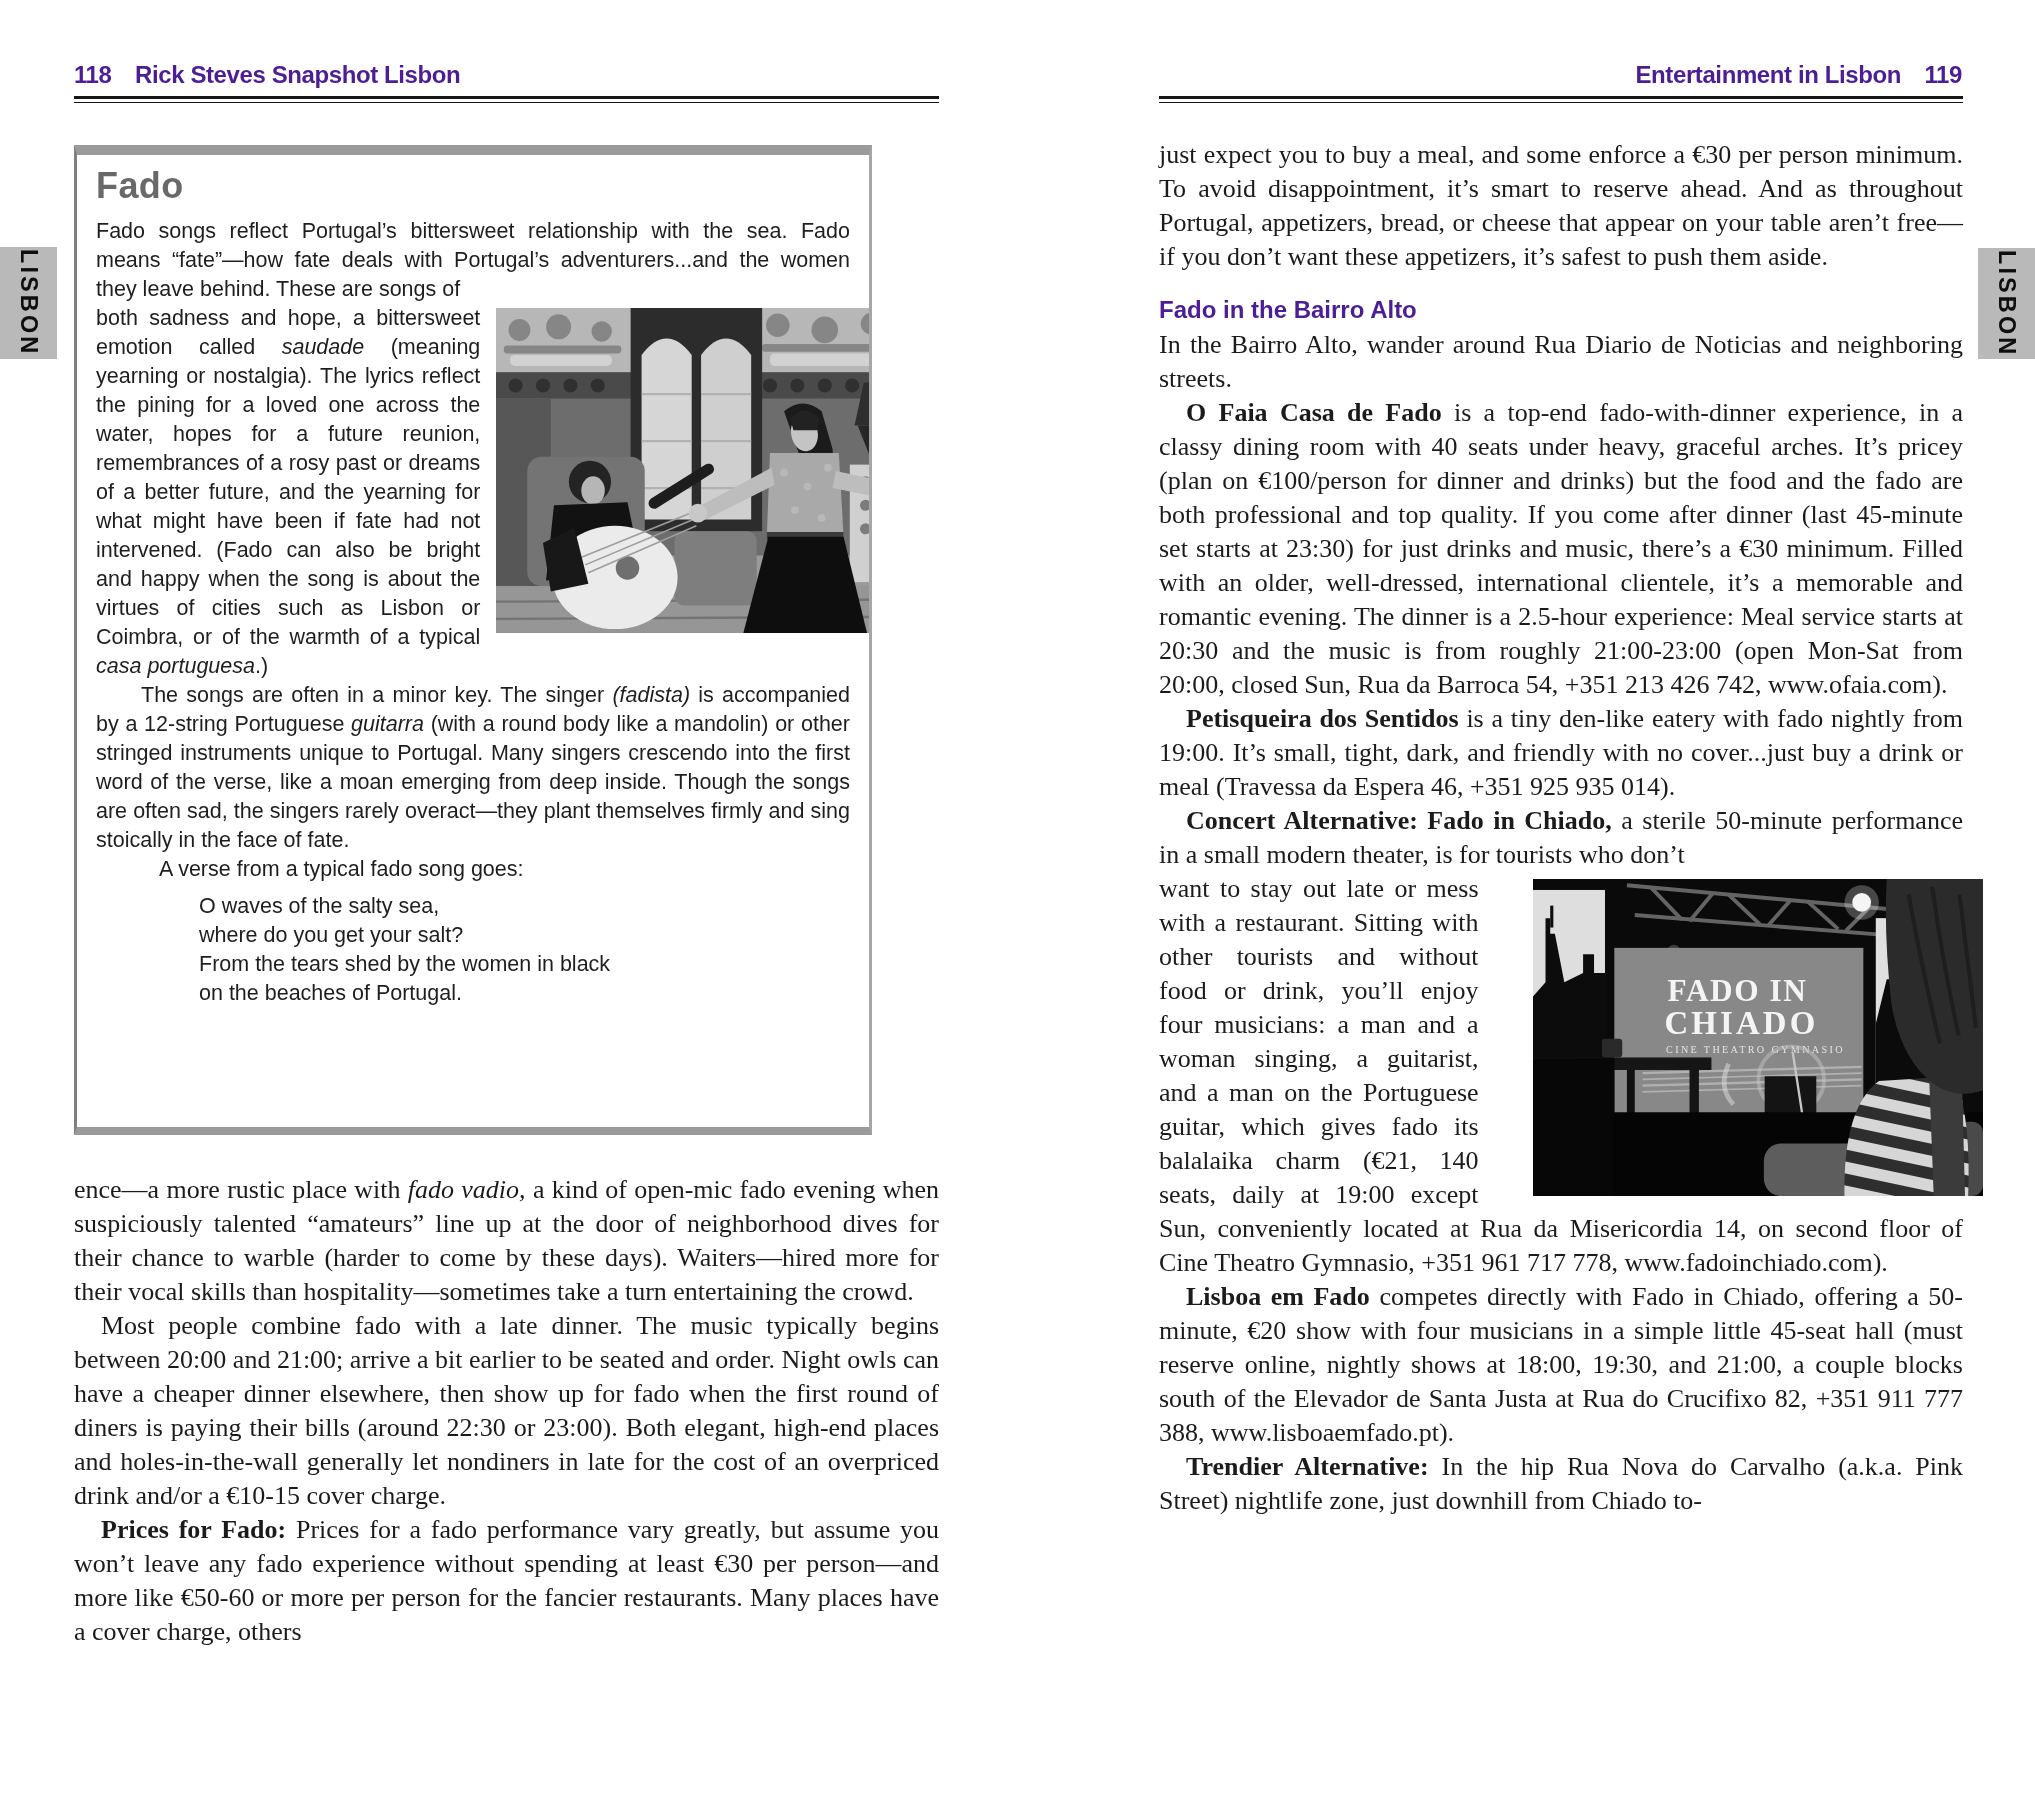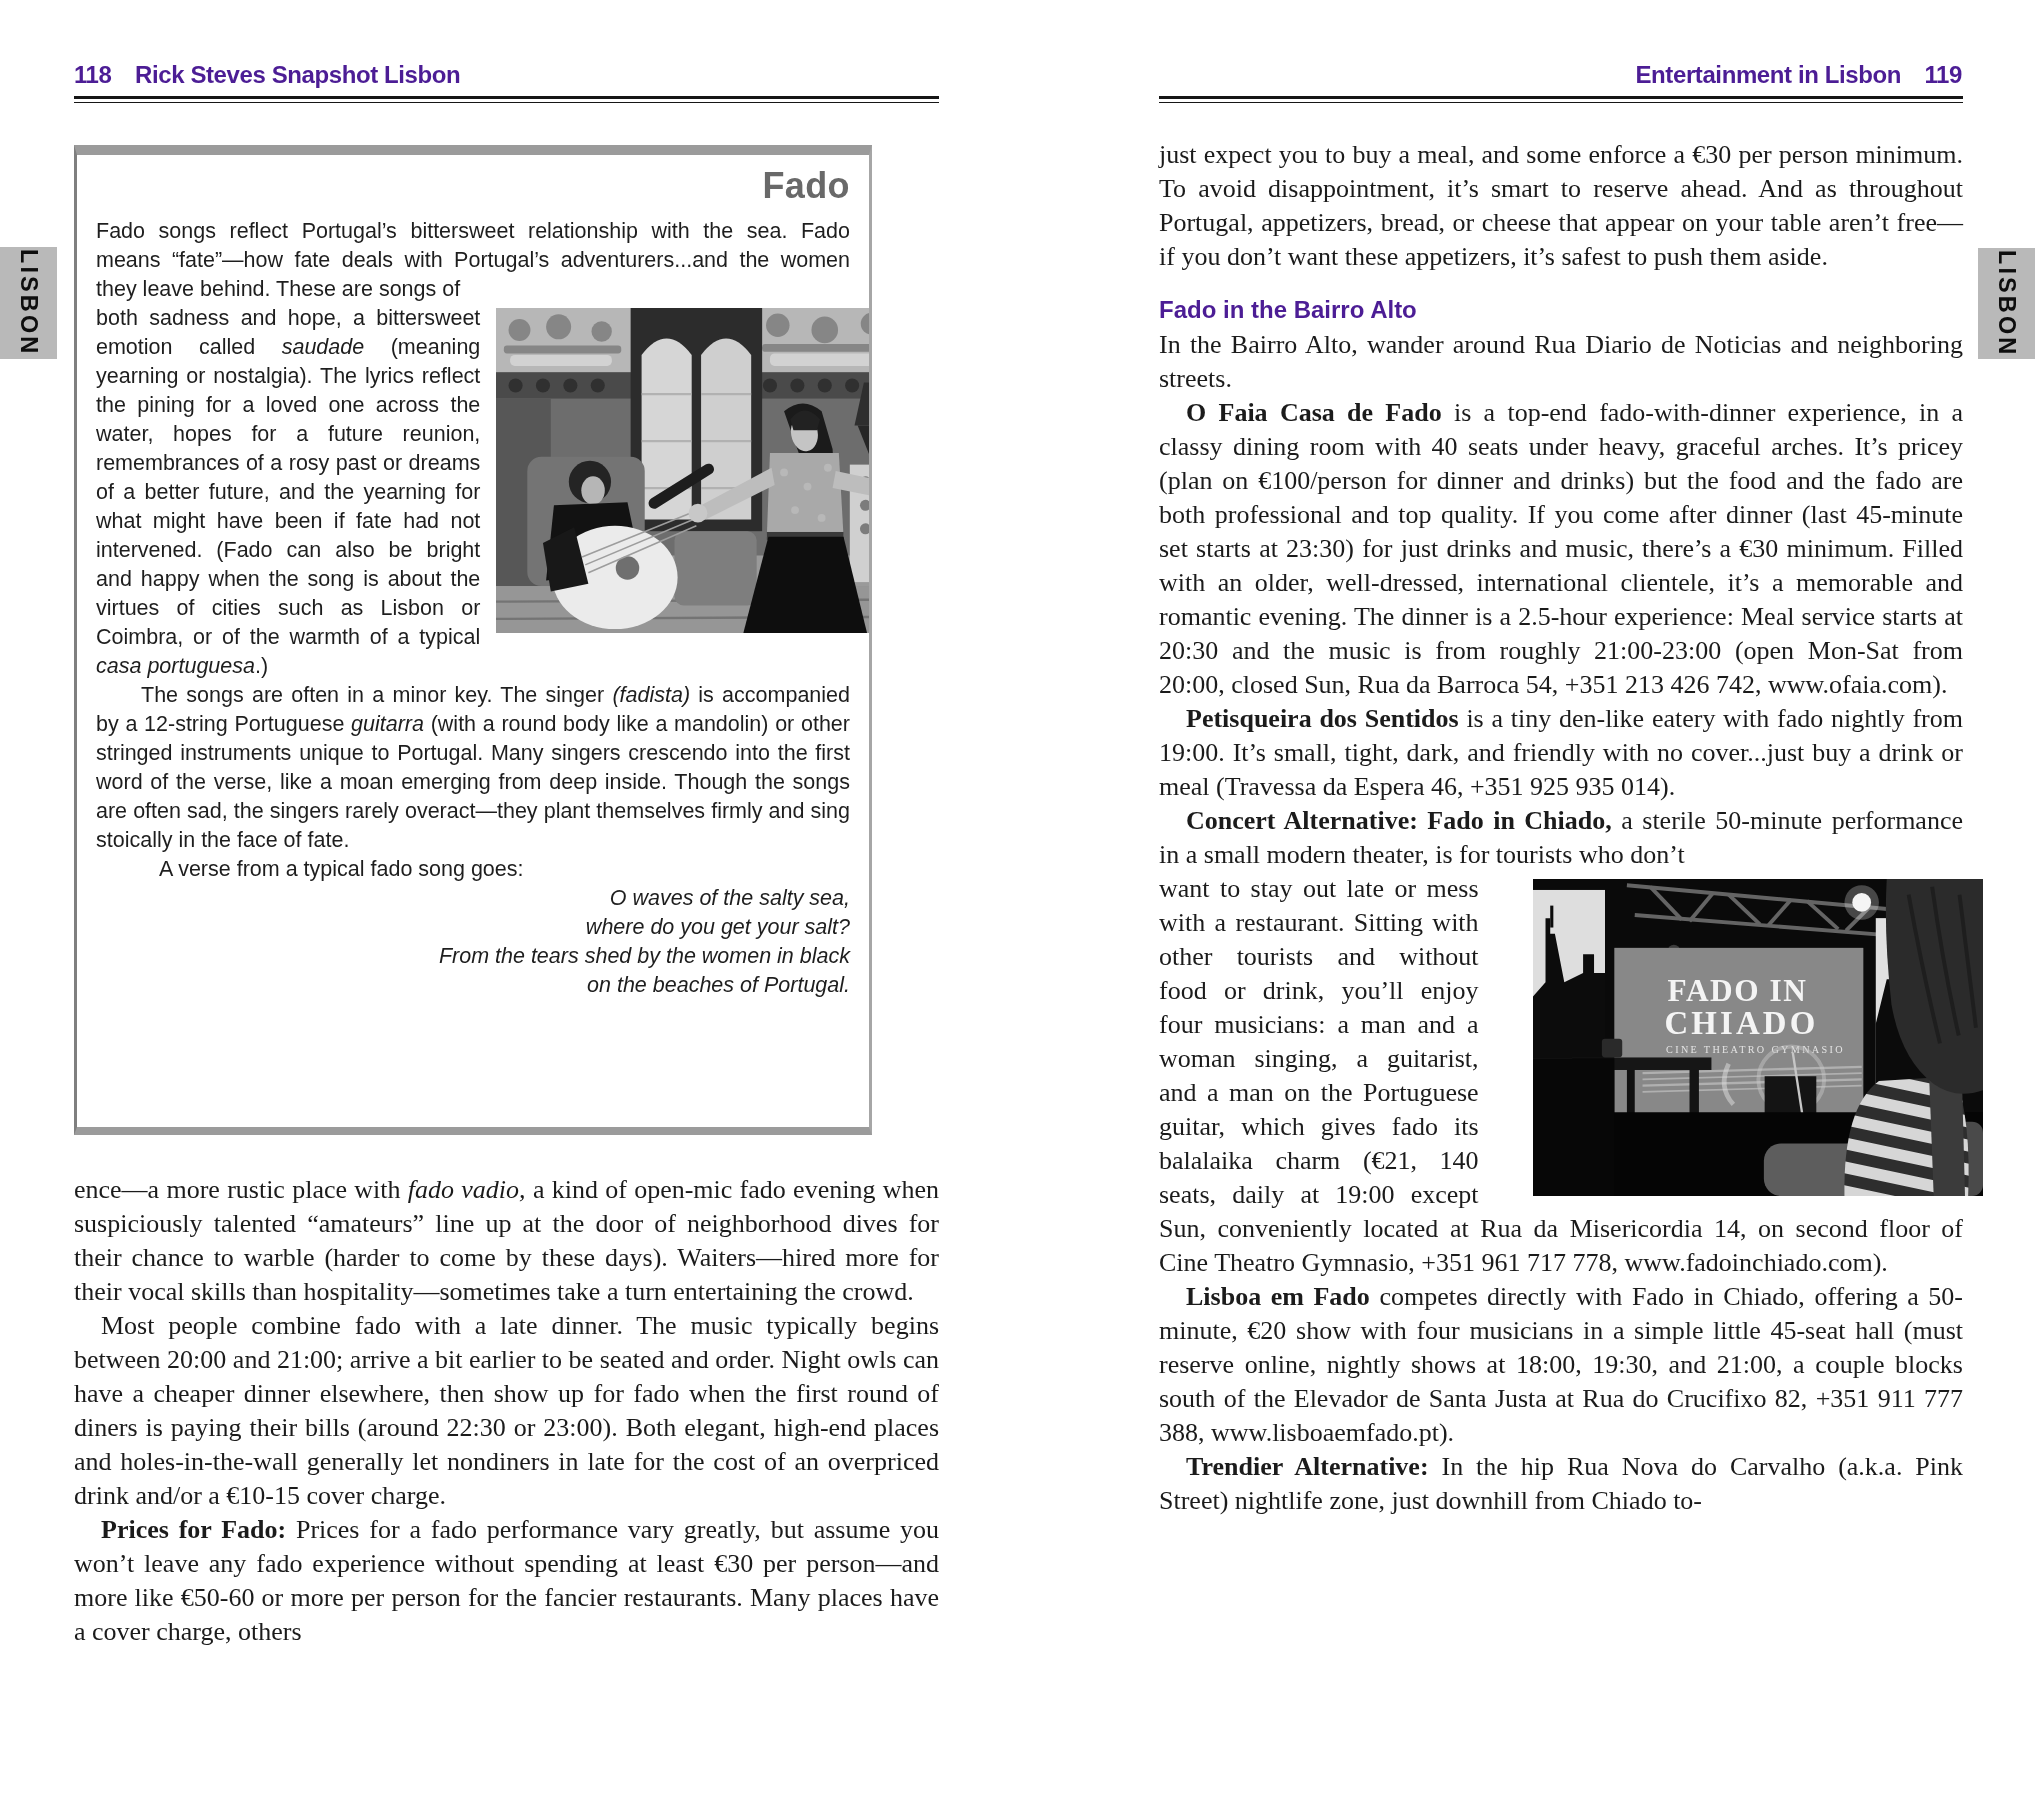--- a/index.html
+++ b/index.html
@@ -30,27 +30,27 @@
   }
   
   .fado-box{
     position:absolute;left:74px;top:145px;width:798px;height:990px;box-sizing:border-box;
     border-top:10.2px solid #9b9b9b;border-bottom:8.6px solid #9b9b9b;
     border-left:3.9px solid #7f7f7f;border-right:3.9px solid #a6a6a6;
     padding:9.4px 19px 14px 19px;overflow:hidden;background:#fff;
     font-family:"Liberation Sans", sans-serif;font-size:21.5px;line-height:29px;color:#1e1e1e;
   }
   .fado-box h2{
-    margin:6.3px 0 17px 0;text-align:right;font-size:36px;color:#696969;letter-spacing:0.4px;
+    margin:6.3px 0 17px 0;text-align:left;font-size:36px;color:#696969;letter-spacing:0.4px;
     font-family:"Liberation Sans", sans-serif;font-weight:bold;
   }
   .box-p{margin:0;text-align:justify;}
   .box-p.indent{text-indent:45px;}
   .box-p.indent-more{text-indent:63px;}
-  .verse{margin:0 0 0 103px;font-style:italic;text-align:right;}
+  .verse{margin:8px 0 0 103px;}
   .verse div{line-height:29px;}
   
   .photo1-float{
     float:right;width:454px;height:325px;margin:4.7px -100px 11px 15.7px;display:block;
   }
   
   .body-col{position:absolute;font-size:26px;line-height:34px;text-align:justify;}
   .left-col{left:74px;top:1173px;width:865px;}
   .right-col{left:1159px;top:138px;width:804px;}
   .body-col p{margin:0;}

